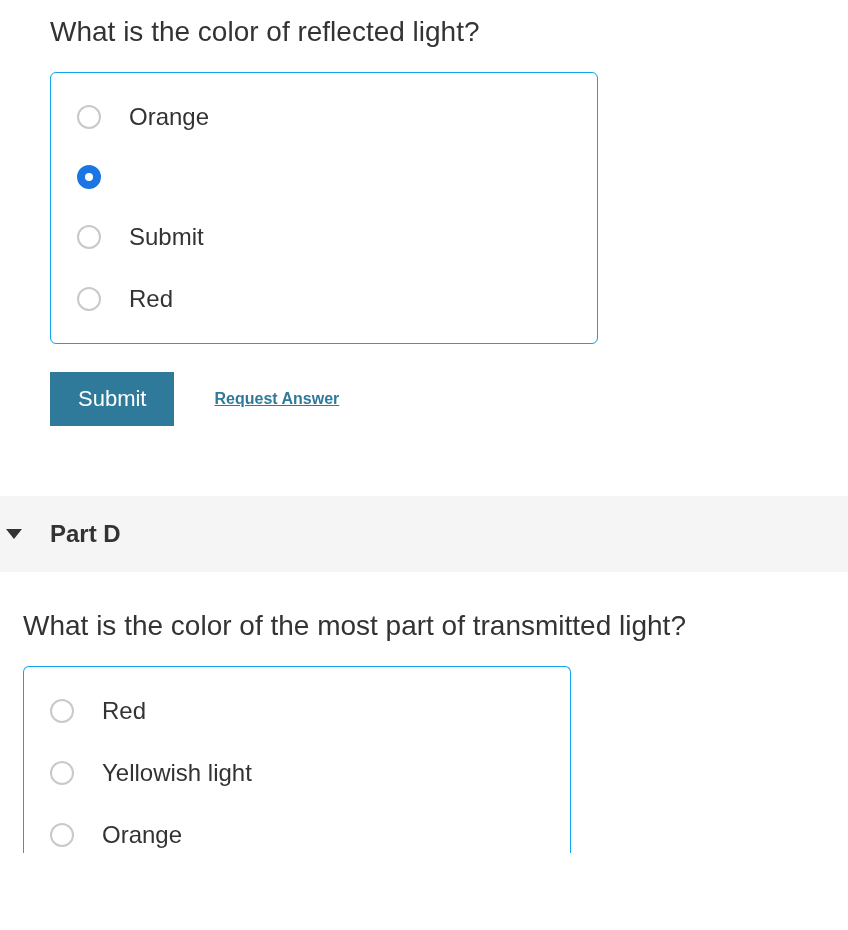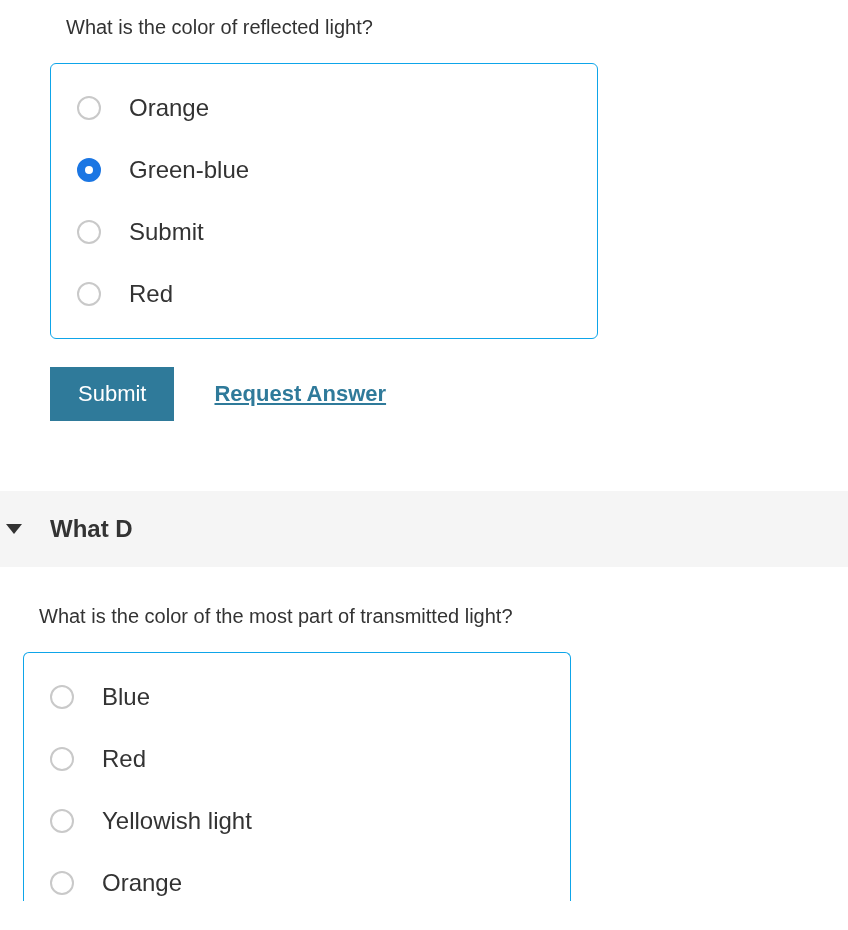--- a/index.html
+++ b/index.html
@@ -8,23 +8,23 @@
     padding: 0;
     font-family: -apple-system, BlinkMacSystemFont, "Segoe UI", Helvetica, Arial, sans-serif;
     color: #333;
     background: #fff;
     width: 848px;
   }
   .section-body {
     padding: 0 0 20px 50px;
   }
   .question {
-    font-size: 20px;
+    font-size: 28px;
     color: #333;
-    margin: 10px 0 24px 16px;
+    margin: 10px 0 24px 0;
     font-weight: 400;
   }
   .options-box {
     border: 1px solid #0ea5e9;
     border-radius: 6px;
     width: 548px;
     padding: 30px 26px 30px 26px;
   }
   .option-row {
     display: flex;
@@ -72,21 +72,21 @@
     color: #fff;
     font-size: 22px;
     border: none;
     padding: 14px 28px;
     cursor: pointer;
     font-family: inherit;
     margin-right: 40px;
   }
   .request-link {
     color: #2f7a9a;
-    font-size: 22px;
+    font-size: 16px;
     font-weight: 700;
     text-decoration: underline;
     cursor: pointer;
   }
   .part-header {
     background: #f5f5f5;
     width: 848px;
     padding: 24px 0 24px 0;
     margin-top: 50px;
     display: flex;
@@ -127,51 +127,46 @@
 <div class="section-body section-top">
   <div class="question">What is the color of reflected light?</div>
 
   <div class="options-box">
     <div class="option-row">
       <span class="radio"></span>
       <span class="option-label">Orange</span>
     </div>
     <div class="option-row">
       <span class="radio selected"></span>
-      <span class="option-label">Green-blue</span>
     </div>
     <div class="option-row">
       <span class="radio"></span>
       <span class="option-label">Submit</span>
     </div>
     <div class="option-row">
       <span class="radio"></span>
       <span class="option-label">Red</span>
     </div>
   </div>
 
   <div class="actions">
     <button class="submit-btn">Submit</button>
     <a class="request-link">Request Answer</a>
   </div>
 </div>
 
 <div class="part-header">
   <span class="caret"></span>
-  <span class="part-title">What D</span>
+  <span class="part-title">Part D</span>
 </div>
 
 <div class="section-body section-d">
   <div class="question">What is the color of the most part of transmitted light?</div>
 
   <div class="options-box cutoff">
-    <div class="option-row">
-      <span class="radio"></span>
-      <span class="option-label">Blue</span>
-    </div>
     <div class="option-row">
       <span class="radio"></span>
       <span class="option-label">Red</span>
     </div>
     <div class="option-row">
       <span class="radio"></span>
       <span class="option-label">Yellowish light</span>
     </div>
     <div class="option-row">
       <span class="radio"></span>

